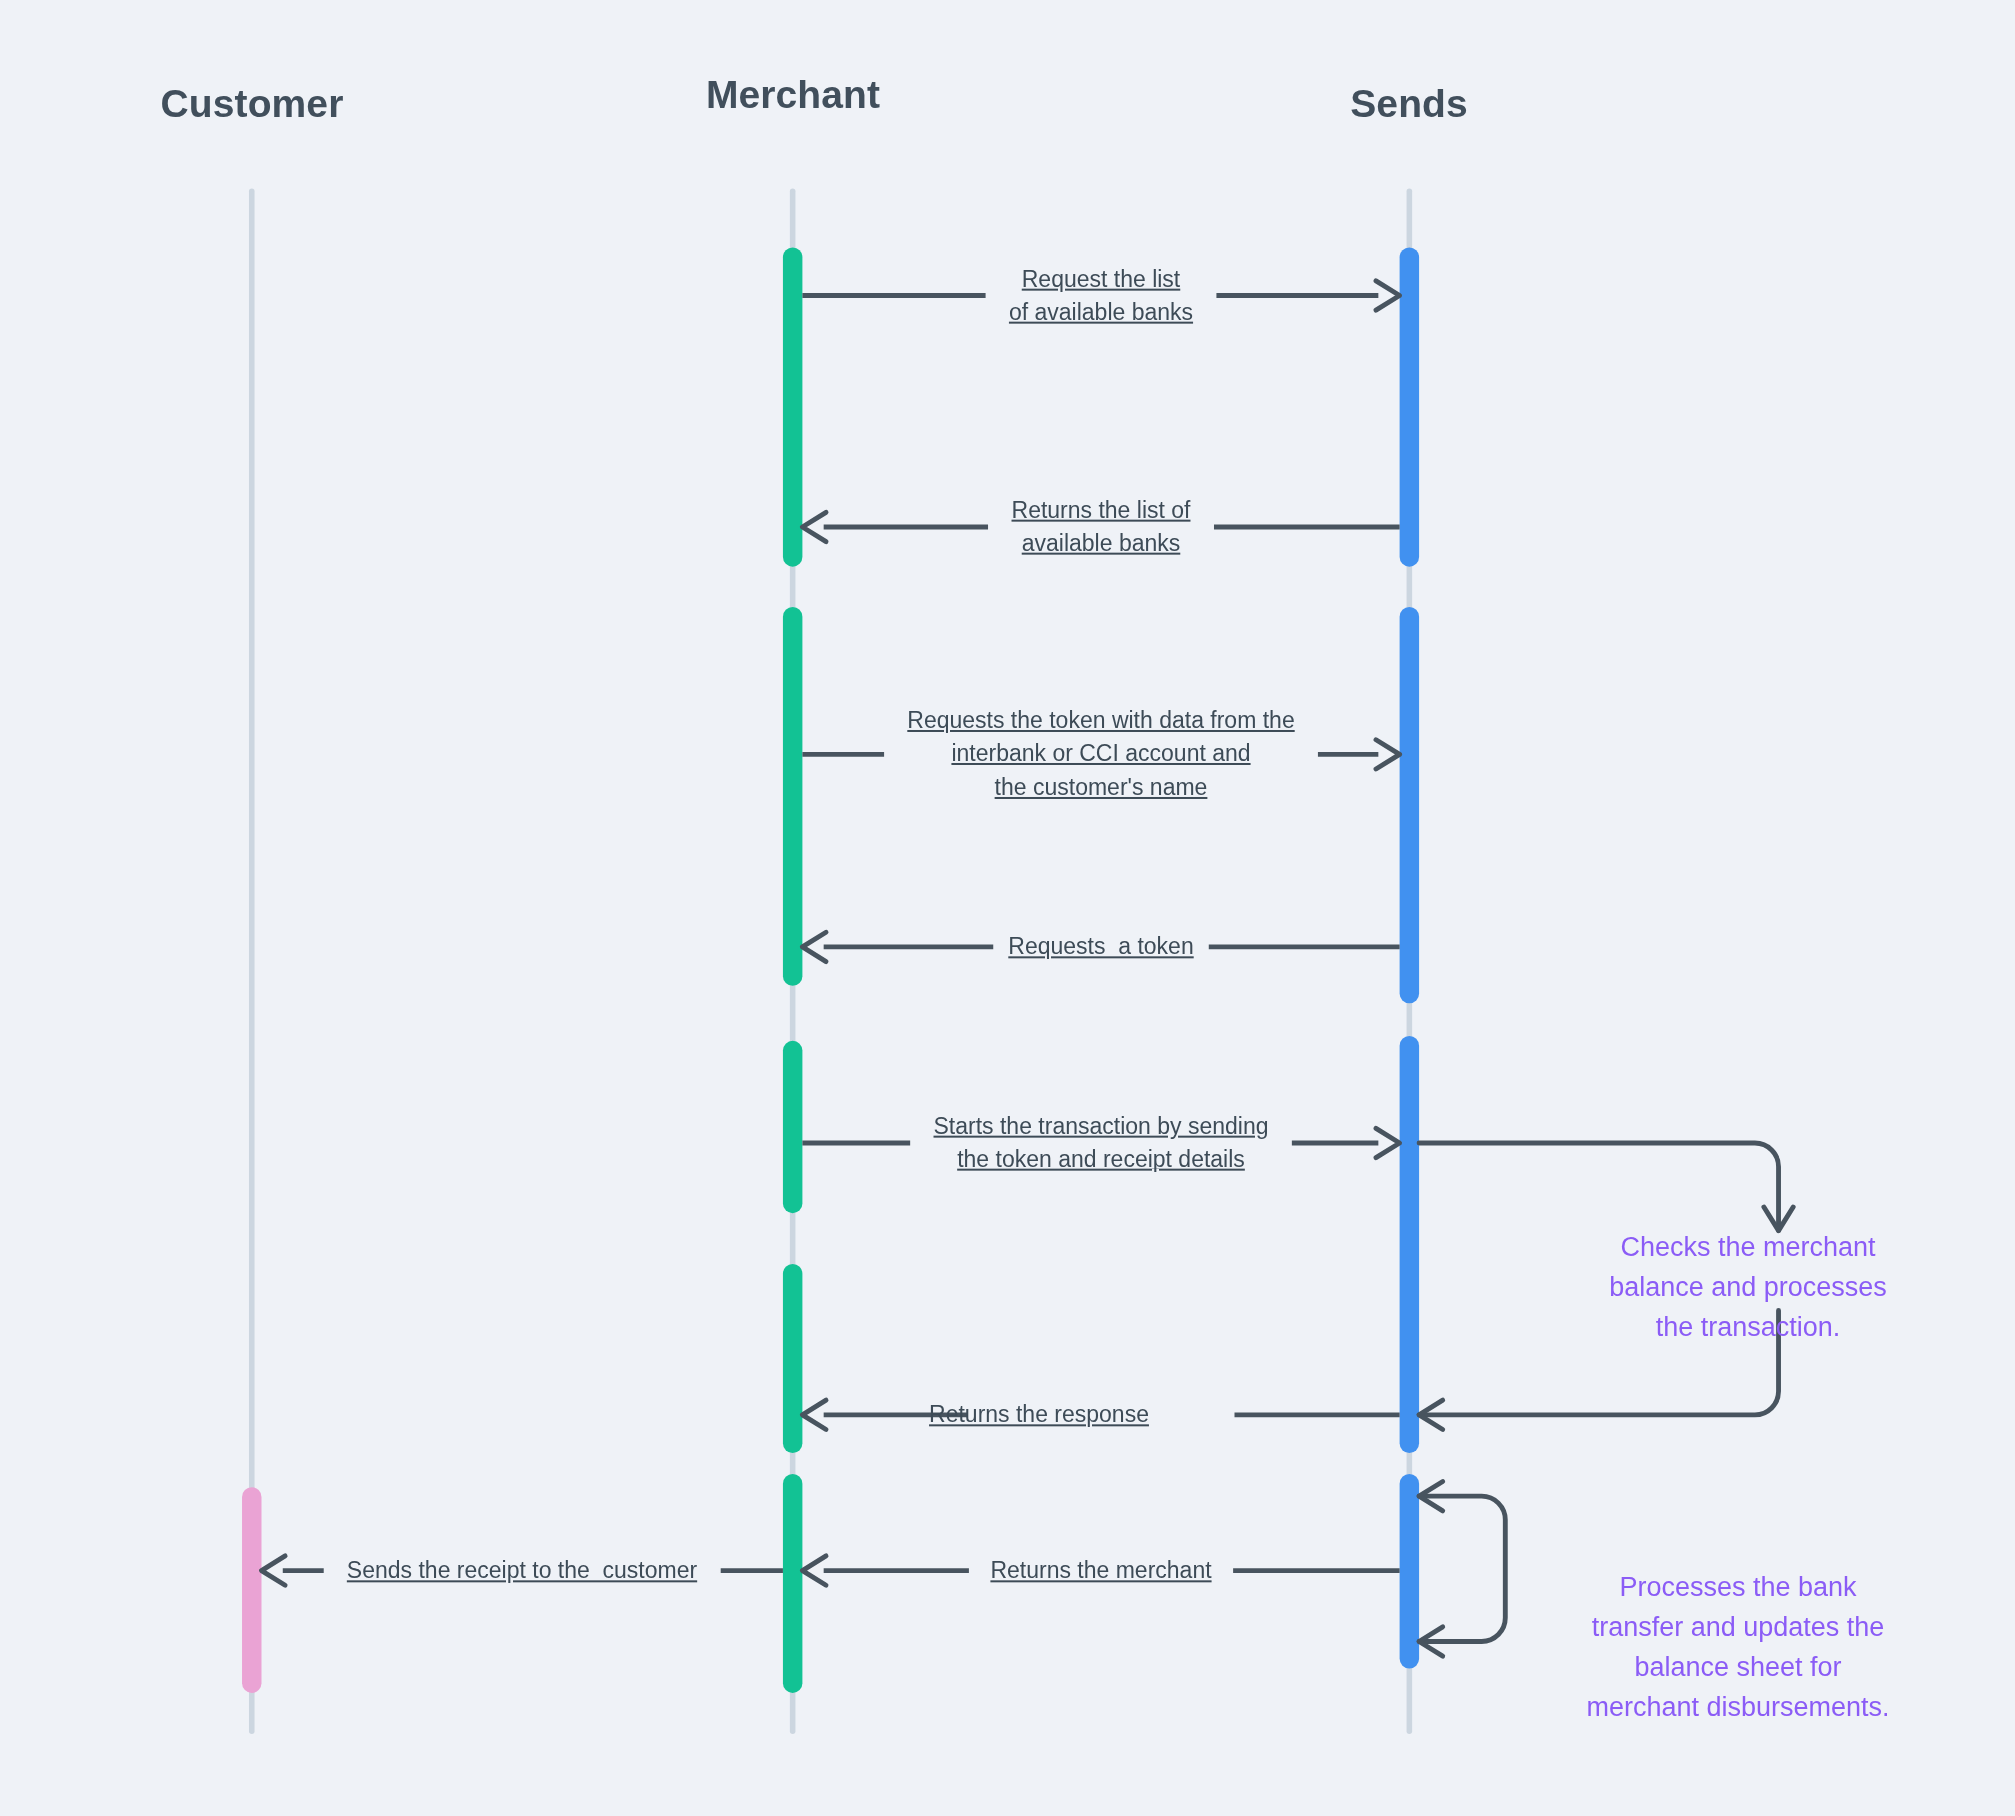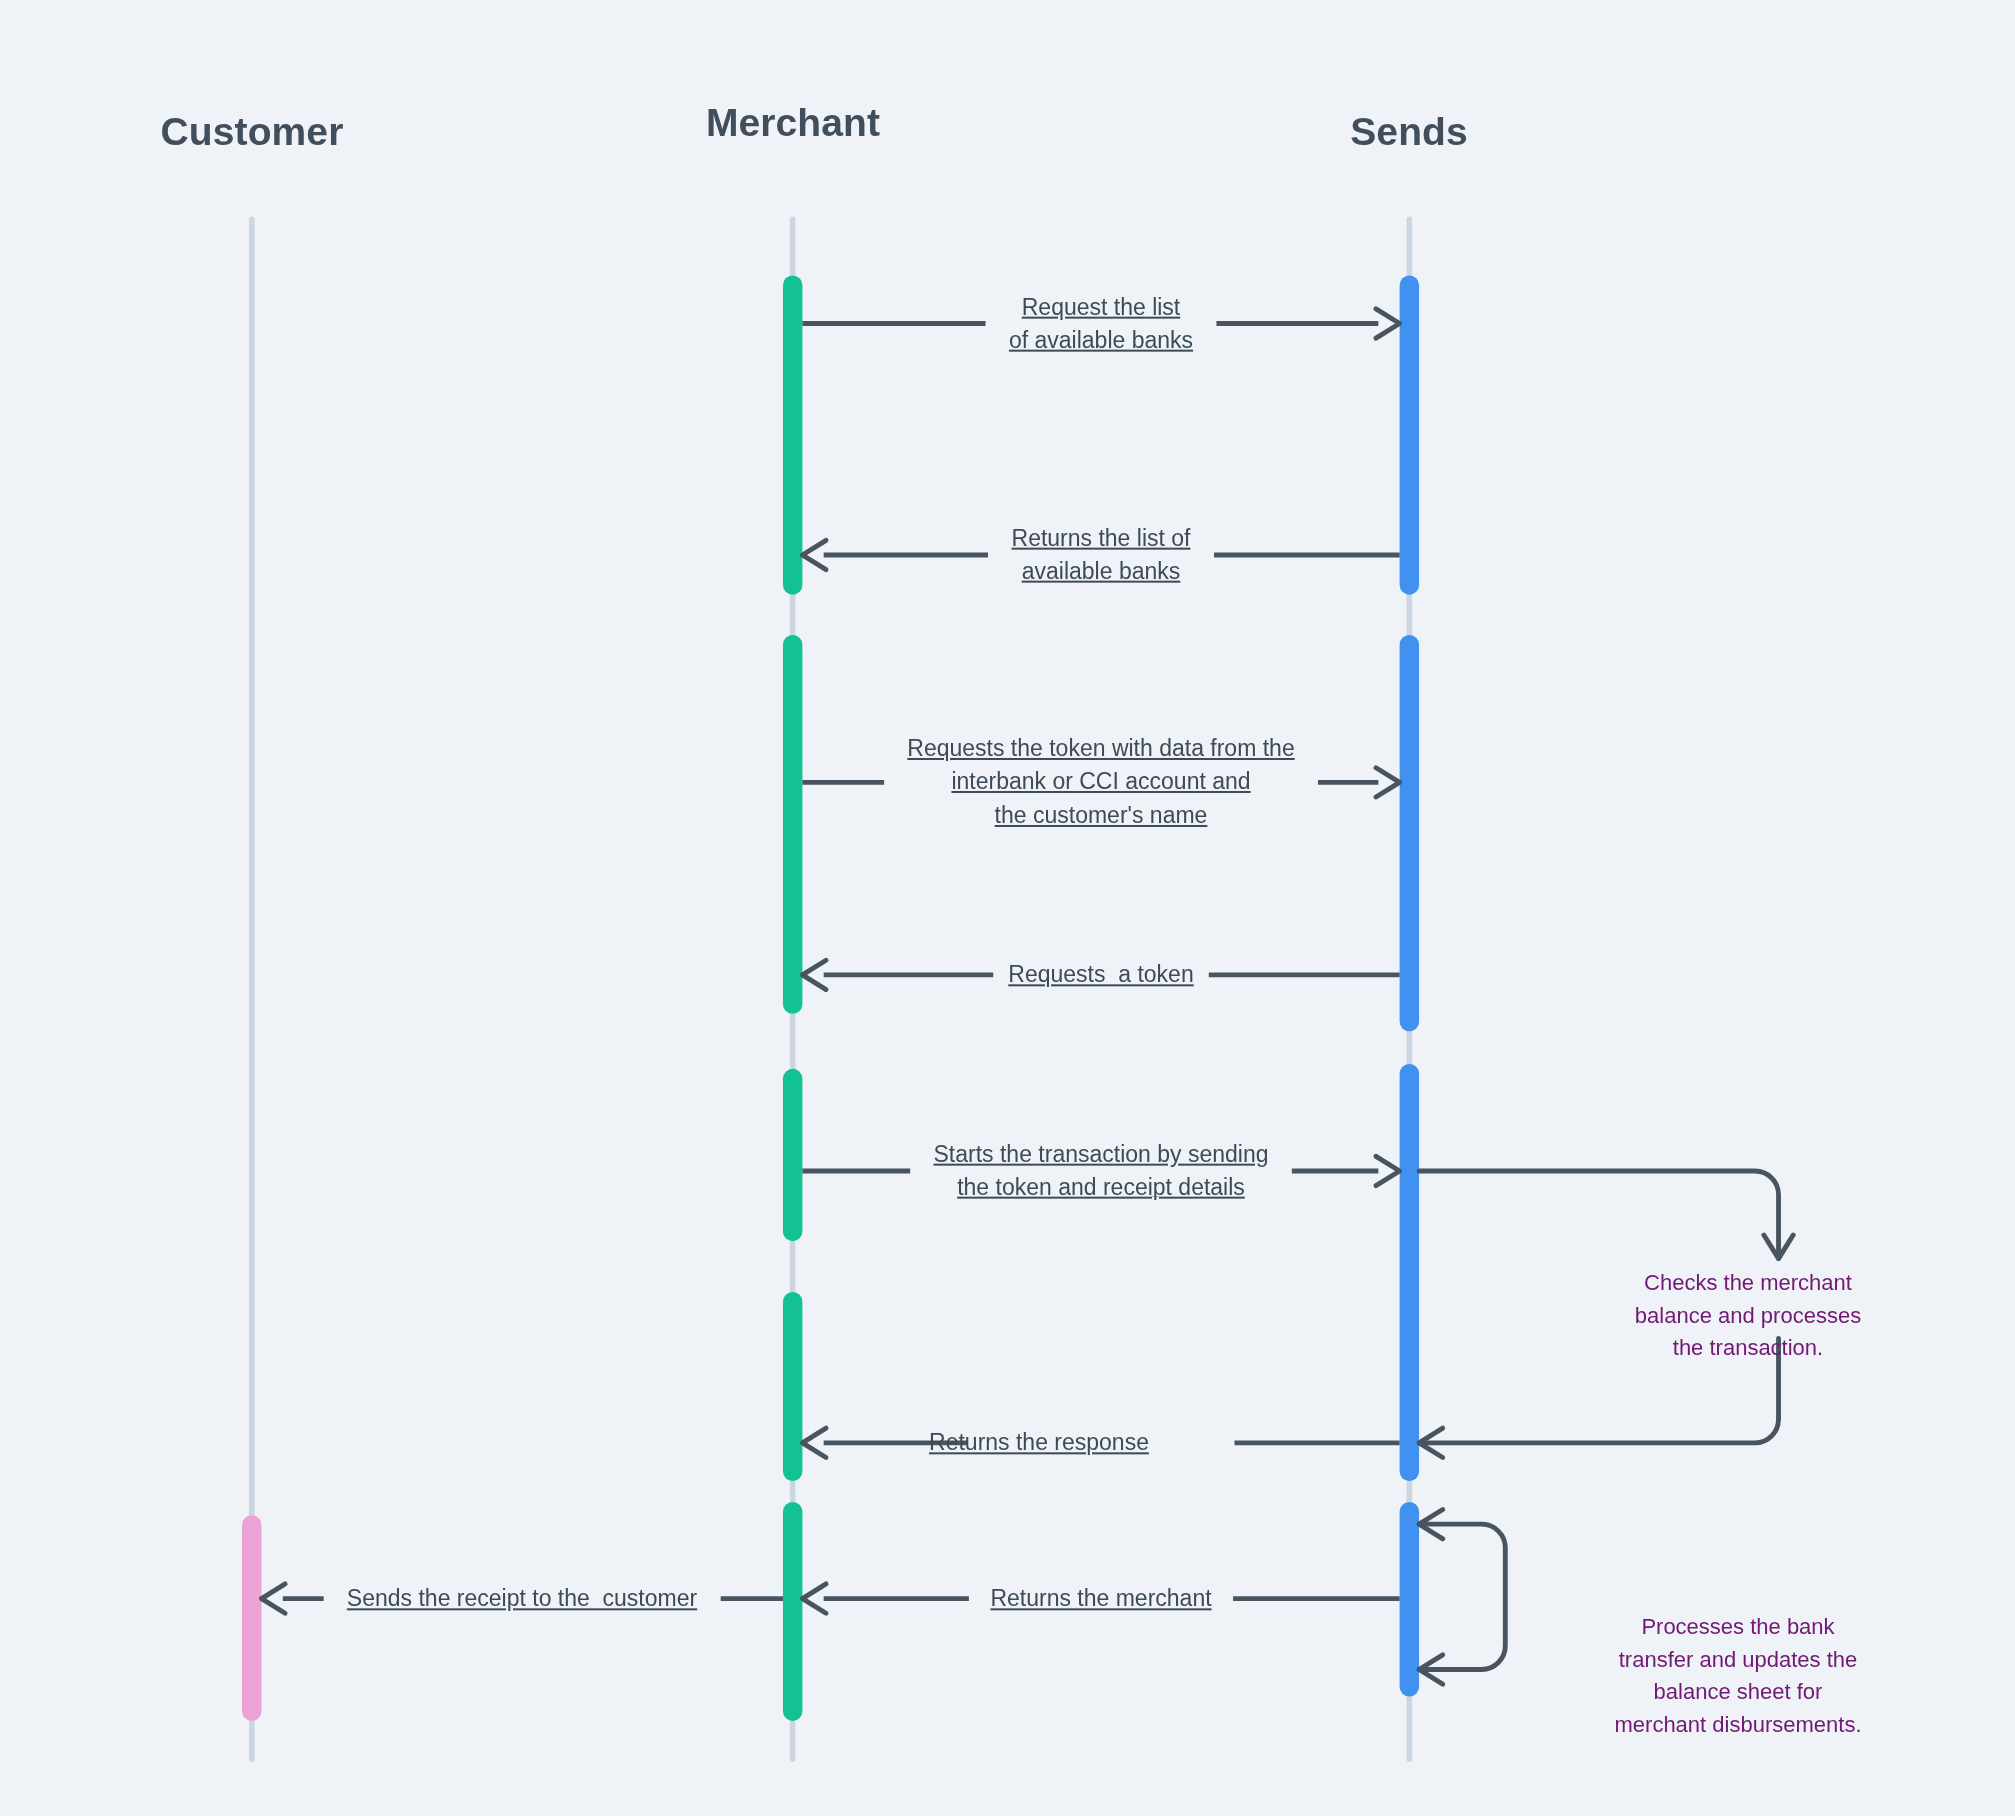--- a/index.html
+++ b/index.html
@@ -10,21 +10,20 @@
   }
   body {
     font-family: "Liberation Sans", "DejaVu Sans", sans-serif;
   }
   #stage {
     position: relative;
     width: 2015px;
     height: 1784px;
     background: #eff2f7;
     overflow: hidden;
-    margin-top: 28px;
   }
   #svg-layer {
     position: absolute;
     left: 0;
     top: 0;
     width: 2015px;
     height: 1816px;
   }
   .actor-label {
     position: absolute;
@@ -42,22 +41,22 @@
     font-size: 23px;
     line-height: 1.45;
     text-align: center;
     white-space: pre;
     pointer-events: none;
     text-decoration: underline;
   }
   .note-label {
     position: absolute;
     transform: translate(-50%, -50%);
-    color: #701a75;
-    font-size: 22px;
+    color: #8b5cf6;
+    font-size: 27px;
     line-height: 1.48;
     text-align: center;
     white-space: pre;
   }
 </style>
 </head>
 <body>
 
 <div id="stage">
 

